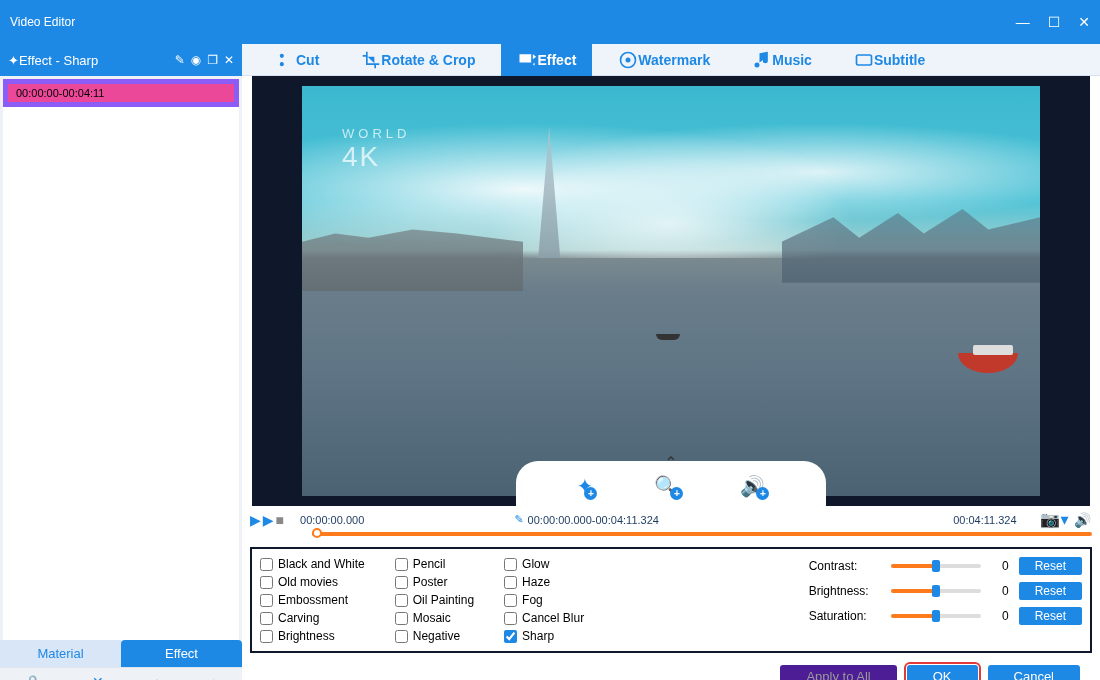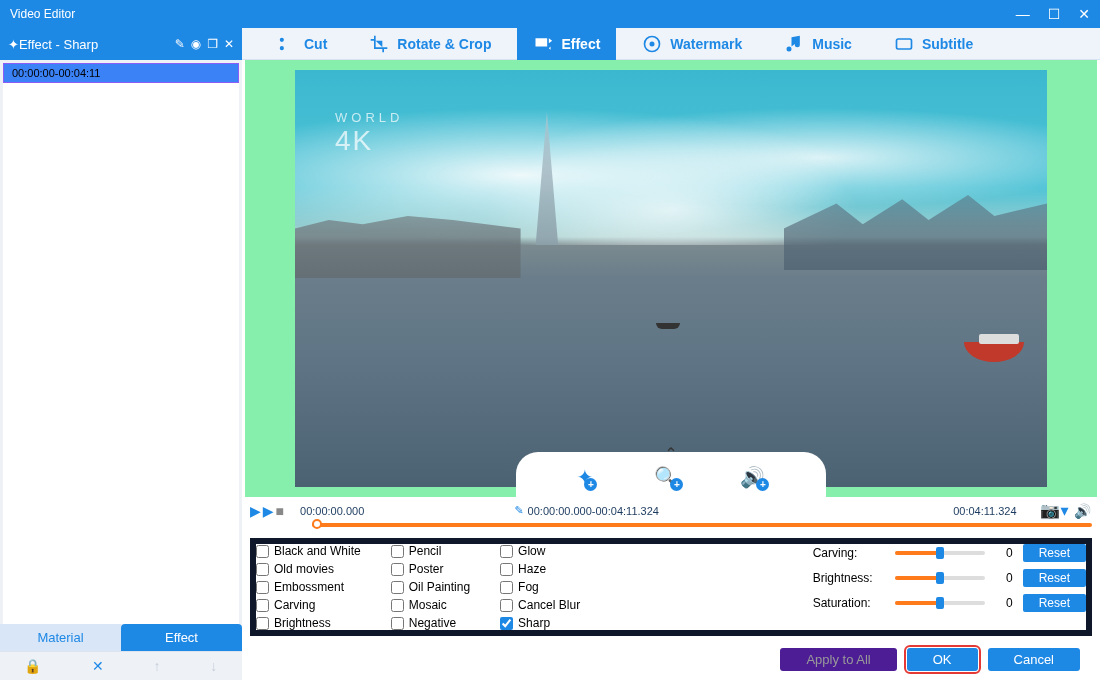--- a/index.html
+++ b/index.html
@@ -1,48 +1,48 @@
 <!DOCTYPE html>
 <html><head>
 <meta charset="utf-8">
 <style>
 * { box-sizing: border-box; margin: 0; padding: 0; font-family: 'Segoe UI', Tahoma, sans-serif; }
 body { width: 1100px; height: 680px; overflow: hidden; background: #fff; }
 
-.titlebar { height: 28px; background: #1e88e5; color: #fff; display: flex; align-items: center; padding: 0 10px; font-size: 12px; }
+.titlebar { height: 44px; background: #1e88e5; color: #fff; display: flex; align-items: center; padding: 0 10px; font-size: 12px; }
 .titlebar .win-controls { margin-left: auto; display: flex; gap: 18px; }
 .titlebar .win-controls span { cursor: pointer; font-size: 14px; }
 
 .app { display: flex; height: 652px; }
 
 .sidebar { width: 242px; background: #eef2f7; display: flex; flex-direction: column; }
 .panel-header { height: 32px; background: #1e88e5; color: #fff; display: flex; align-items: center; padding: 0 8px; font-size: 13px; }
 .panel-header .icons { margin-left: auto; display: flex; gap: 6px; font-size: 12px; }
 .panel-header .icons span { cursor: pointer; }
-.clip-entry { background: #3b82f6; border: 1px solid #8b5cf6; padding: 3px 8px; font-size: 11px; margin: 3px 3px 0 3px; }
+.clip-entry { background: #ec4899; border: 5px solid #8b5cf6; padding: 3px 8px; font-size: 11px; margin: 3px 3px 0 3px; }
 
 .sidebar-fill { flex: 1; background: #fff; margin: 0 3px; }
 
 .side-tabs { display: flex; }
 .side-tab { flex: 1; text-align: center; padding: 6px 0; font-size: 13px; background: #d9e6f7; color: #1e88e5; cursor: pointer; }
 .side-tab.active { background: #1e88e5; color: #fff; border-radius: 4px 4px 0 0; }
 
 .side-toolbar { display: flex; justify-content: space-around; padding: 6px 0; border-top: 1px solid #dde4ee; }
 .side-toolbar span { color: #1e88e5; font-size: 14px; cursor: pointer; }
 .side-toolbar span.disabled { color: #c7ced9; cursor: default; }
 
 .main { flex: 1; background: #fff; display: flex; flex-direction: column; }
 
 .ribbon { height: 32px; background: #eff4fb; display: flex; align-items: center; padding-left: 18px; gap: 10px; border-bottom: 1px solid #d8e2f0; }
-.ribbon-tab { display: flex; align-items: center; gap: 8px; padding: 0 16px; height: 32px; color: #1e88e5; font-weight: 600; font-size: 14px; cursor: pointer; }
+.ribbon-tab { display: flex; align-items: center; padding: 0 16px; height: 32px; color: #1e88e5; font-weight: 600; font-size: 14px; cursor: pointer; }
 .ribbon-tab.active { background: #1e88e5; color: #fff; }
 .ribbon-icon { width: 20px; height: 20px; display: flex; align-items: center; justify-content: center; }
 .ribbon-icon svg { width: 20px; height: 20px; fill: currentColor; }
 
-.preview-area { height: 437px; background: #86efac; position: relative; margin: 0 3px; }
+.preview-area { height: 437px; background: #0f172a; position: relative; margin: 0 10px; }
 .preview-img { position: absolute; left: 50px; right: 50px; top: 10px; bottom: 10px; background: linear-gradient(to bottom, #3bb8d0 0%, #4fc3d6 28%, #a8d0cf 40%, #7a8a8f 42%, #6a7d8a 50%, #5f7585 70%, #4b6272 100%); overflow: hidden; }
 .sky-clouds { position: absolute; top: 0; left: 0; right: 0; height: 42%; background: radial-gradient(ellipse at 30% 60%, rgba(255,255,255,0.9) 0%, rgba(255,255,255,0) 45%), radial-gradient(ellipse at 70% 50%, rgba(255,255,255,0.8) 0%, rgba(255,255,255,0) 40%), radial-gradient(ellipse at 50% 80%, rgba(255,255,255,0.7) 0%, rgba(255,255,255,0) 35%); }
 .watermark-text { position: absolute; top: 40px; left: 40px; color: rgba(255,255,255,0.7); font-size: 13px; letter-spacing: 4px; font-weight: 300; }
 .watermark-text .big { font-size: 28px; font-weight: 300; letter-spacing: 2px; }
 .buildings-left { position: absolute; left: 0; width: 30%; top: 30%; height: 20%; background: linear-gradient(to bottom, rgba(120,130,135,0.6), rgba(100,110,115,0.9)); clip-path: polygon(0 40%, 15% 30%, 30% 35%, 50% 25%, 70% 30%, 100% 40%, 100% 100%, 0 100%); }
 .shard { position: absolute; left: 32%; top: 10%; width: 3%; height: 32%; background: linear-gradient(to bottom, rgba(180,200,210,0.7), rgba(140,160,170,0.9)); clip-path: polygon(50% 0, 100% 100%, 0 100%); }
 .buildings-right { position: absolute; right: 0; width: 35%; top: 28%; height: 20%; background: linear-gradient(to bottom, rgba(90,110,125,0.5), rgba(80,100,115,0.8)); clip-path: polygon(0 50%, 20% 20%, 30% 45%, 45% 15%, 55% 40%, 70% 10%, 80% 35%, 100% 20%, 100% 100%, 0 100%); }
 .boat-red { position: absolute; right: 3%; bottom: 30%; width: 60px; height: 20px; background: #c0392b; border-radius: 0 0 30px 30px / 0 0 20px 20px; }
 .boat-red::before { content: ''; position: absolute; top: -8px; right: 5px; width: 40px; height: 10px; background: #ddd; border-radius: 2px; }
 .boat-small { position: absolute; left: 48%; bottom: 38%; width: 24px; height: 6px; background: #333; border-radius: 0 0 12px 12px; }
@@ -59,21 +59,21 @@
 .time-center { margin: 0 auto; display: flex; align-items: center; gap: 4px; }
 .time-center::before { content: '✎'; color: #1e88e5; }
 .time-right { margin-left: auto; margin-right: 18px; }
 .cam-icon { color: #1e88e5; font-size: 16px; cursor: pointer; }
 .vol-icon { color: #1e88e5; font-size: 14px; cursor: pointer; }
 
 .slider-track { height: 6px; background: #fff; margin: 0 8px 6px 70px; position: relative; }
 .slider-fill { position: absolute; left: 0; right: 0; top: 1px; height: 4px; background: #ff7a1a; border-radius: 2px; }
 .slider-thumb { position: absolute; left: 0; top: -3px; width: 10px; height: 10px; background: #fff; border: 2px solid #ff7a1a; border-radius: 50%; }
 
-.effects-panel { margin: 4px 8px; border: 6px solid #0f172a; display: flex; gap: 20px; font-size: 12px; }
+.effects-panel { margin: 4px 8px; border: 2px solid #0f172a; padding: 8px; display: flex; gap: 20px; font-size: 12px; }
 .effects-cols { display: flex; gap: 30px; }
 .effects-col { display: flex; flex-direction: column; gap: 4px; }
 .chk { display: flex; align-items: center; gap: 5px; cursor: pointer; }
 .chk input { width: 13px; height: 13px; accent-color: #1e88e5; }
 
 .adjustments { margin-left: auto; display: flex; flex-direction: column; gap: 7px; }
 .adj-row { display: flex; align-items: center; gap: 10px; }
 .adj-row label { width: 72px; }
 .adj-slider { width: 90px; height: 4px; background: #ddd; position: relative; border-radius: 2px; }
 .adj-slider .fill { position: absolute; left: 0; width: 50%; height: 100%; background: #ff7a1a; border-radius: 2px; }
@@ -283,21 +283,21 @@
               <span>Cancel Blur</span>
             </label>
             <label class="chk">
               <input type="checkbox" checked="" style="">
               <span>Sharp</span>
             </label>
           </div>
         </div>
       <div class="adjustments">
         <div class="adj-row">
-          <label>Carving:</label>
+          <label>Contrast:</label>
           <div class="adj-slider">
               <div class="fill"></div>
               <div class="thumb"></div>
             </div>
           <span class="adj-val">0</span>
           <button class="reset-btn">Reset</button>
         </div>
         <div class="adj-row">
           <label>Brightness:</label>
           <div class="adj-slider">

